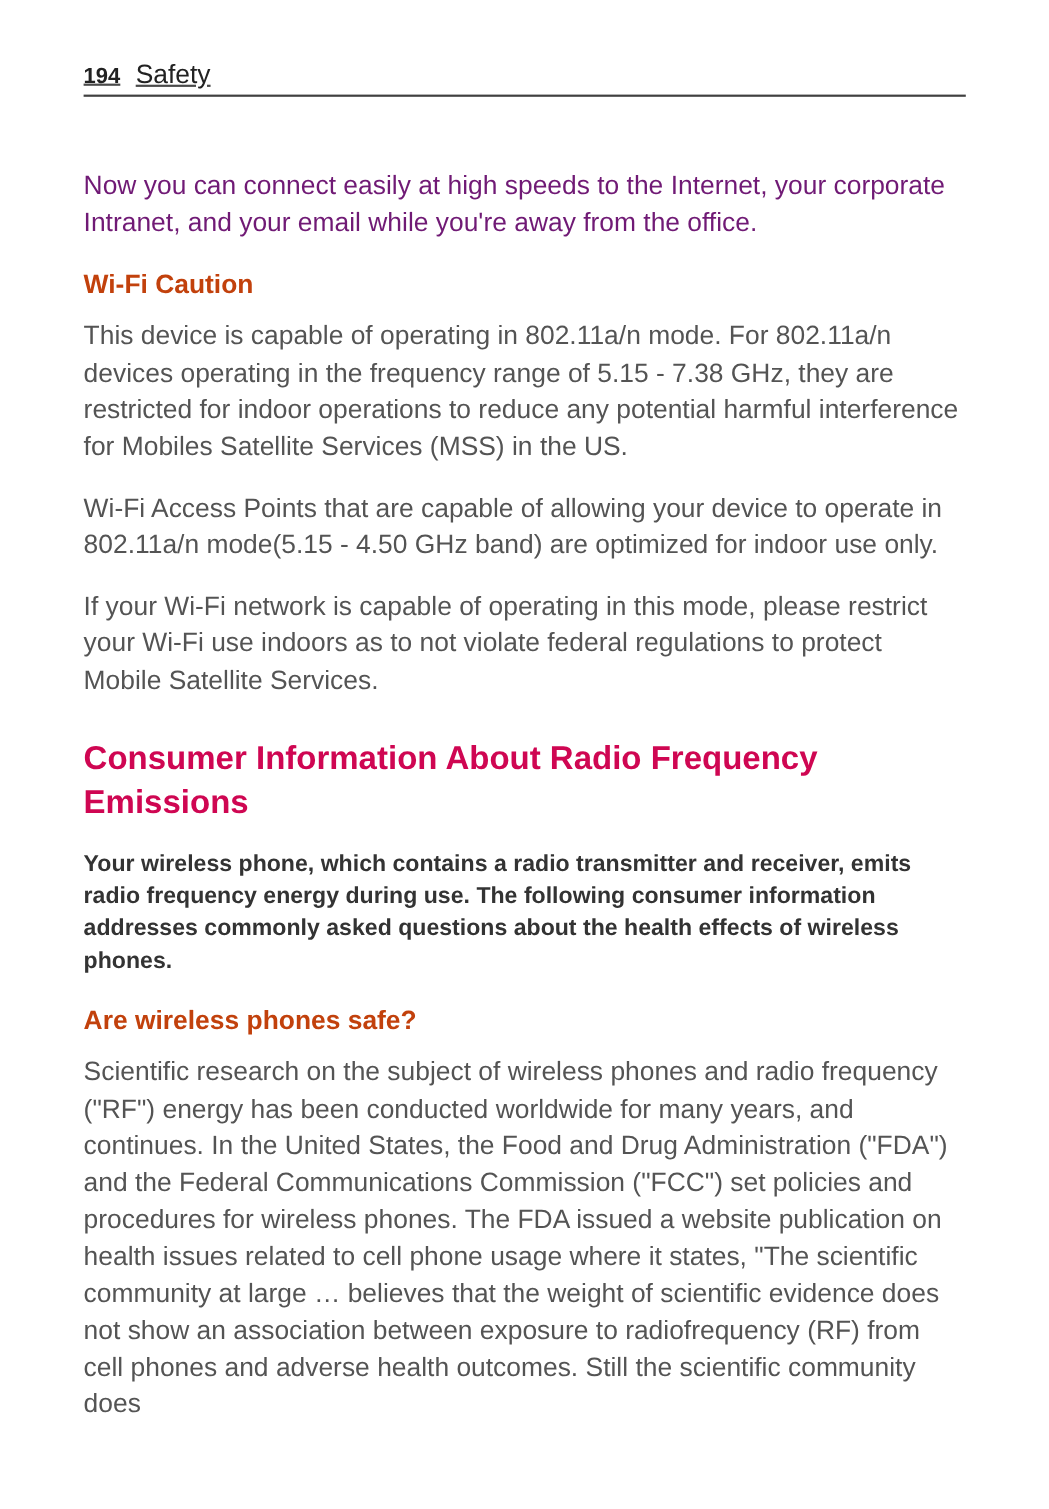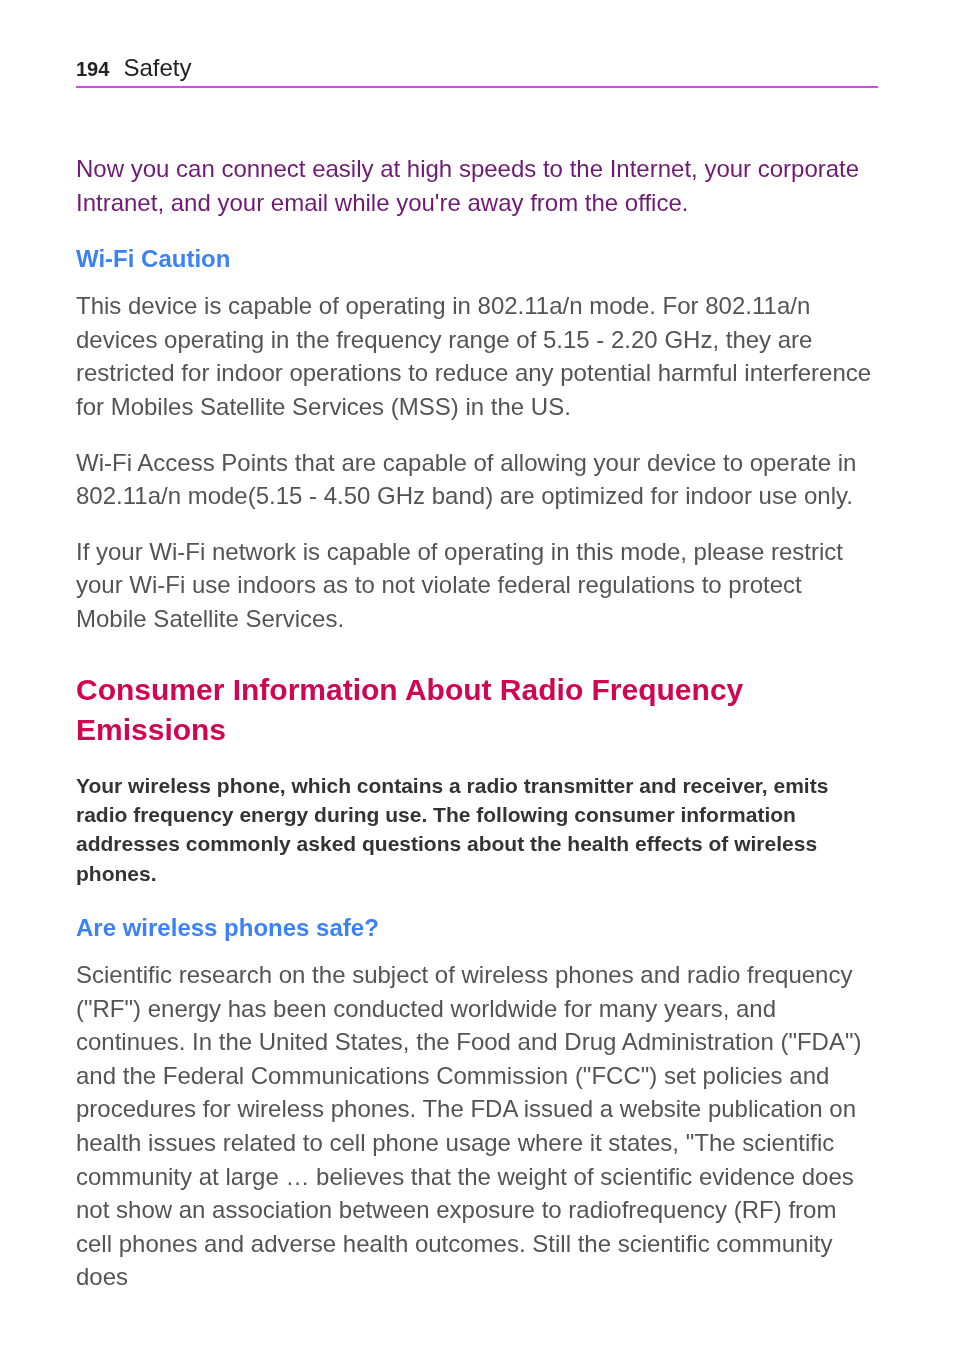--- a/index.html
+++ b/index.html
@@ -8,24 +8,25 @@
     height: 1372px;
     background: #fff;
     font-family: "Helvetica Neue", Helvetica, Arial, sans-serif;
     color: #4a4a4a;
     padding: 54px 76px 0 76px;
     font-weight: 300;
   }
   .header {
     display: flex;
     align-items: baseline;
-    border-bottom: 2px solid #d946ef;
+    border-bottom: 2px solid #404040;
     padding-bottom: 4px;
     margin-bottom: 64px;
     gap: 14px;
+    text-decoration: underline;
   }
   .page-number {
     font-size: 20px;
     font-weight: 600;
     color: #222;
   }
   .section-label {
     font-size: 24px;
     font-weight: 400;
     color: #222;
@@ -44,21 +45,21 @@
     font-size: 18px;
     line-height: 1.35;
     color: #545454;
     margin-bottom: 14px;
     text-indent: -11px;
     padding-left: 11px;
   }
   .h3 {
     font-size: 24px;
     font-weight: 600;
-    color: #3b82f6;
+    color: #c2410c;
     margin-bottom: 16px;
   }
   .body-para {
     font-size: 24px;
     line-height: 1.4;
     color: #545454;
     margin-bottom: 22px;
   }
   .h1 {
     font-size: 30px;
@@ -83,21 +84,21 @@
   <span class="page-number">194</span>
   <span class="section-label">Safety</span>
 </div>
 
 <p class="intro-para">Now you can connect easily at high speeds to the Internet, your corporate Intranet, and your email while you're away from the office.</p>
 
 <div class="footnote-block">
 </div>
 
 <h3 class="h3">Wi-Fi Caution</h3>
-<p class="body-para">This device is capable of operating in 802.11a/n mode. For 802.11a/n devices operating in the frequency range of 5.15 - 2.20 GHz, they are restricted for indoor operations to reduce any potential harmful interference for Mobiles Satellite Services (MSS) in the US.</p>
+<p class="body-para">This device is capable of operating in 802.11a/n mode. For 802.11a/n devices operating in the frequency range of 5.15 - 7.38 GHz, they are restricted for indoor operations to reduce any potential harmful interference for Mobiles Satellite Services (MSS) in the US.</p>
 <p class="body-para">Wi-Fi Access Points that are capable of allowing your device to operate in 802.11a/n mode(5.15 - 4.50 GHz band) are optimized for indoor use only.</p>
 <p class="body-para">If your Wi-Fi network is capable of operating in this mode, please restrict your Wi-Fi use indoors as to not violate federal regulations to protect Mobile Satellite Services.</p>
 
 <h1 class="h1">Consumer Information About Radio Frequency Emissions</h1>
 <p class="lead">Your wireless phone, which contains a radio transmitter and receiver, emits radio frequency energy during use. The following consumer information addresses commonly asked questions about the health effects of wireless phones.</p>
 
 <h3 class="h3">Are wireless phones safe?</h3>
 <p class="body-para">Scientific research on the subject of wireless phones and radio frequency ("RF") energy has been conducted worldwide for many years, and continues. In the United States, the Food and Drug Administration ("FDA") and the Federal Communications Commission ("FCC") set policies and procedures for wireless phones. The FDA issued a website publication on health issues related to cell phone usage where it states, "The scientific community at large … believes that the weight of scientific evidence does not show an association between exposure to radiofrequency (RF) from cell phones and adverse health outcomes. Still the scientific community does</p>
 
 </body></html>

